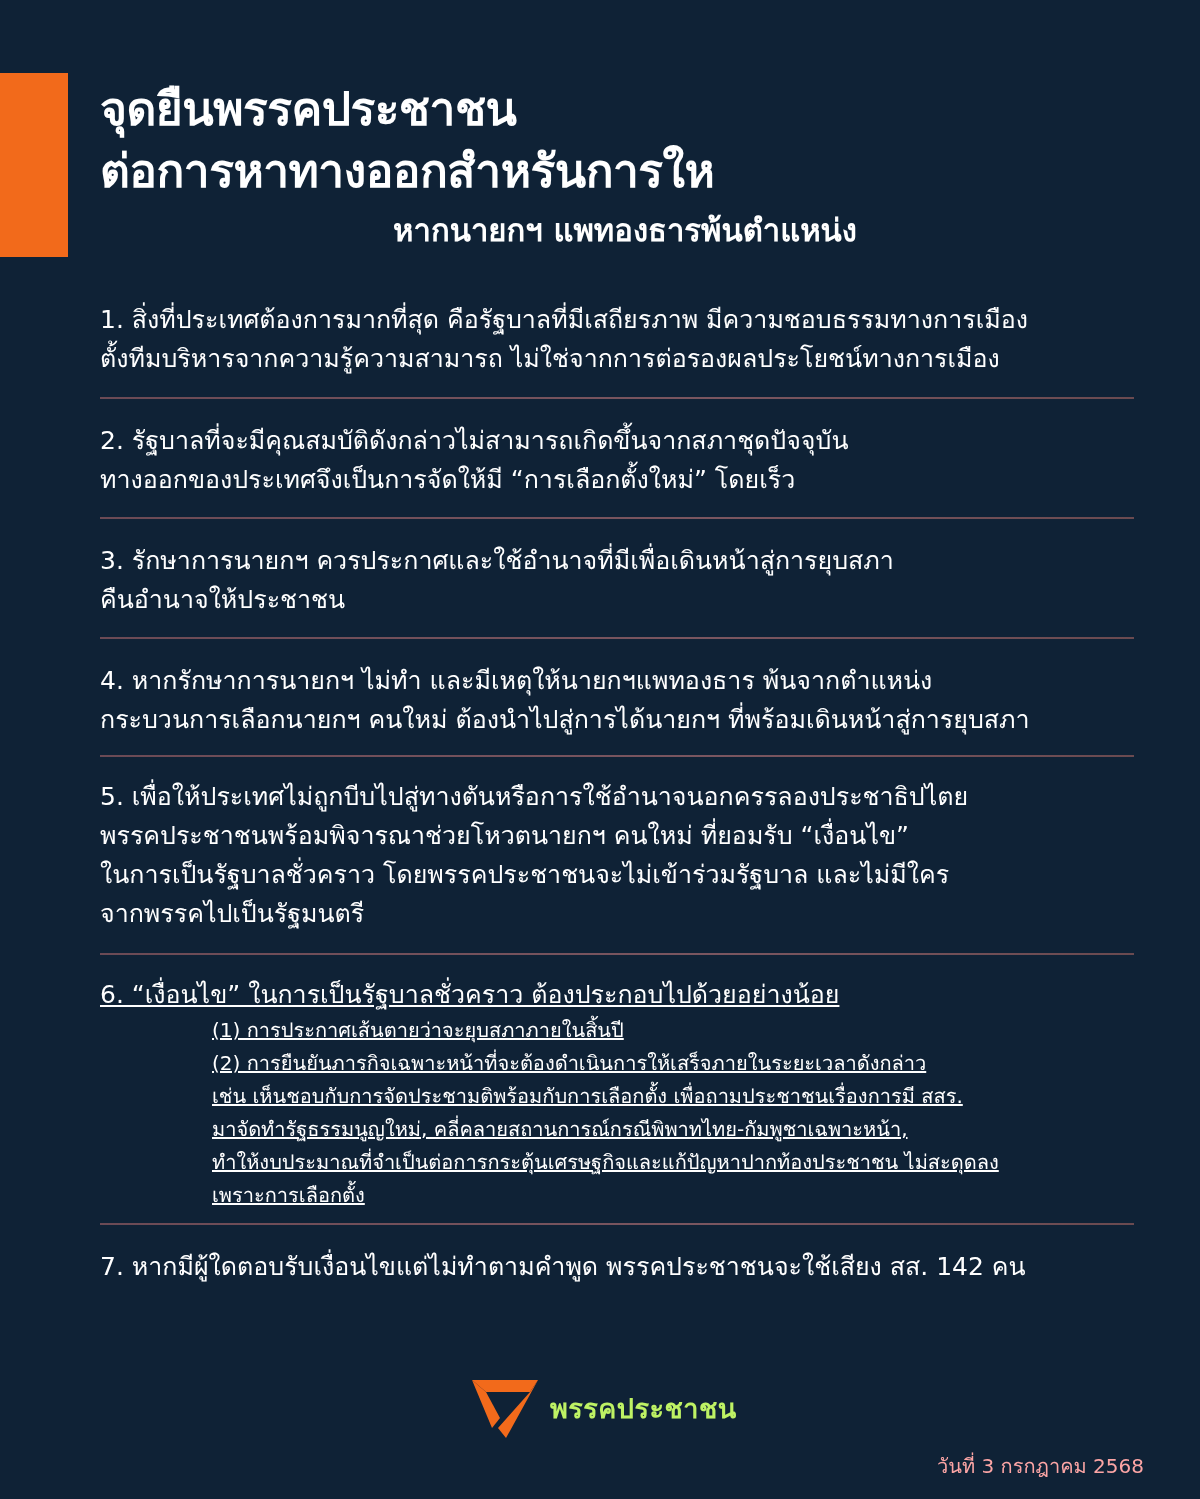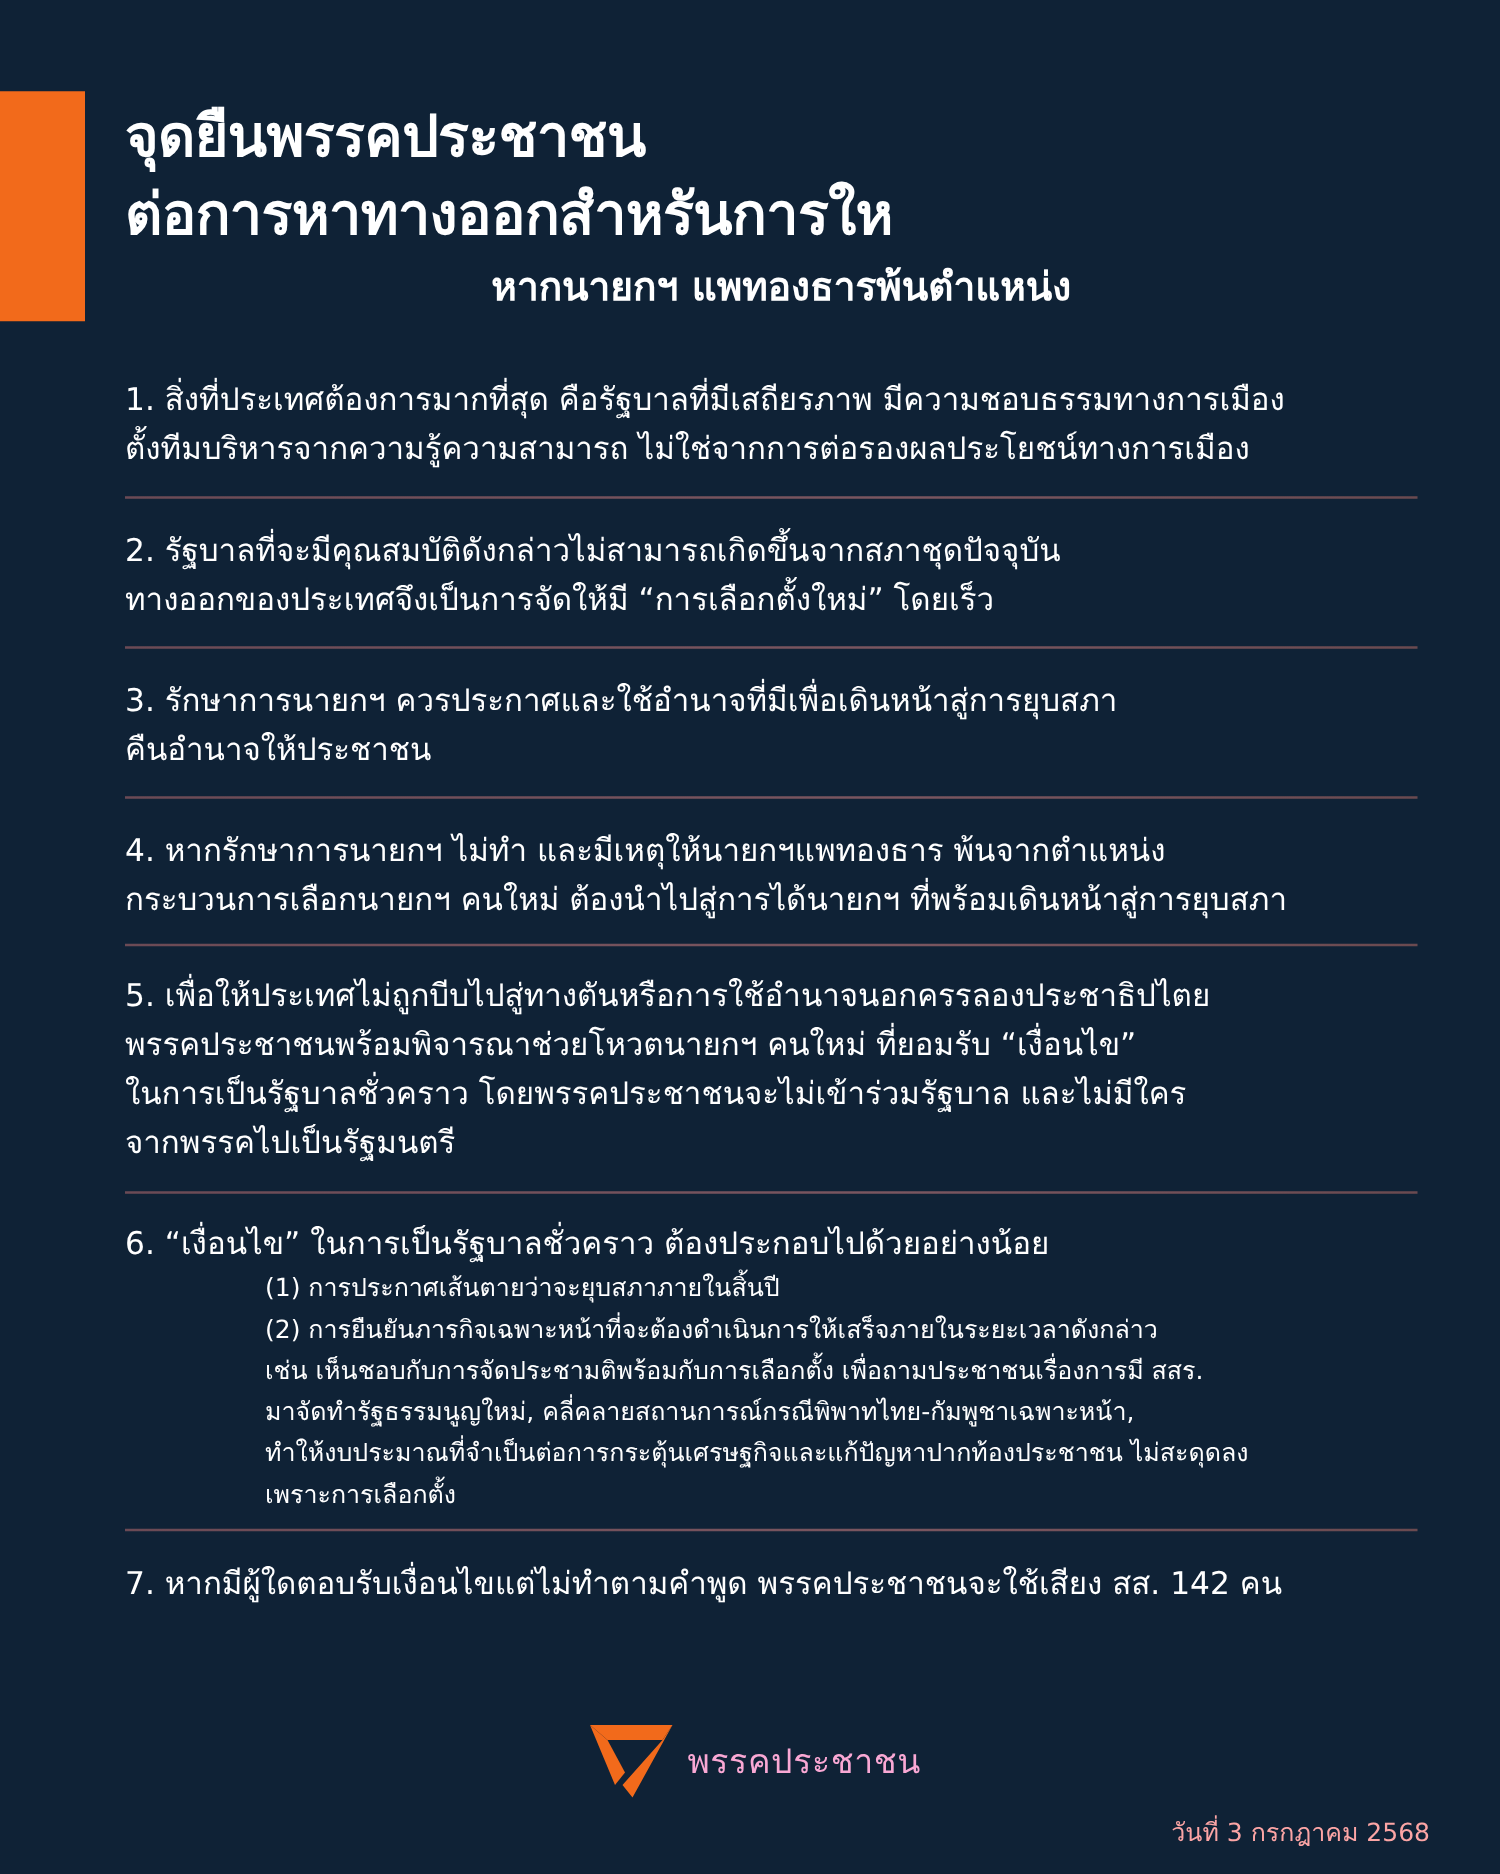--- a/index.html
+++ b/index.html
@@ -80,22 +80,22 @@
       display: flex;
       align-items: center;
       gap: 10px;
     }
     .logo-mark {
       width: 70px;
       height: 64px;
     }
     .logo-text {
       font-size: 27px;
-      font-weight: normal;
-      color: #f9a8d4;
+      font-weight: bold;
+      color: #bef264;
       letter-spacing: 0.5px;
     }
     .date {
       position: absolute;
       right: 56px;
       top: 1450px;
       font-size: 20px;
       color: #fca5a5;
       white-space: nowrap;
     }
@@ -138,21 +138,21 @@
   <div class="divider"></div>
 
   <div class="item" style="padding-top:20px;height:176px;">
     <span class="line">5.  เพื่อให้ประเทศไม่ถูกบีบไปสู่ทางตันหรือการใช้อำนาจนอกครรลองประชาธิปไตย</span>
     <span class="line">พรรคประชาชนพร้อมพิจารณาช่วยโหวตนายกฯ คนใหม่ ที่ยอมรับ “เงื่อนไข”</span>
     <span class="line">ในการเป็นรัฐบาลชั่วคราว โดยพรรคประชาชนจะไม่เข้าร่วมรัฐบาล และไม่มีใคร</span>
     <span class="line">จากพรรคไปเป็นรัฐมนตรี</span>
   </div>
   <div class="divider"></div>
 
-  <div class="item" style="padding-top:20px;height:248px;">
+  <div class="item" style="padding-top:20px;height:248px;text-decoration:underline;">
     <span class="line">6. “เงื่อนไข” ในการเป็นรัฐบาลชั่วคราว ต้องประกอบไปด้วยอย่างน้อย</span>
     <div class="sub-list">
       <span class="line">(1) การประกาศเส้นตายว่าจะยุบสภาภายในสิ้นปี</span>
       <span class="line">(2) การยืนยันภารกิจเฉพาะหน้าที่จะต้องดำเนินการให้เสร็จภายในระยะเวลาดังกล่าว</span>
       <span class="line">เช่น เห็นชอบกับการจัดประชามติพร้อมกับการเลือกตั้ง เพื่อถามประชาชนเรื่องการมี สสร.</span>
       <span class="line">มาจัดทำรัฐธรรมนูญใหม่, คลี่คลายสถานการณ์กรณีพิพาทไทย-กัมพูชาเฉพาะหน้า,</span>
       <span class="line">ทำให้งบประมาณที่จำเป็นต่อการกระตุ้นเศรษฐกิจและแก้ปัญหาปากท้องประชาชน ไม่สะดุดลง</span>
       <span class="line">เพราะการเลือกตั้ง</span>
     </div>
   </div>

